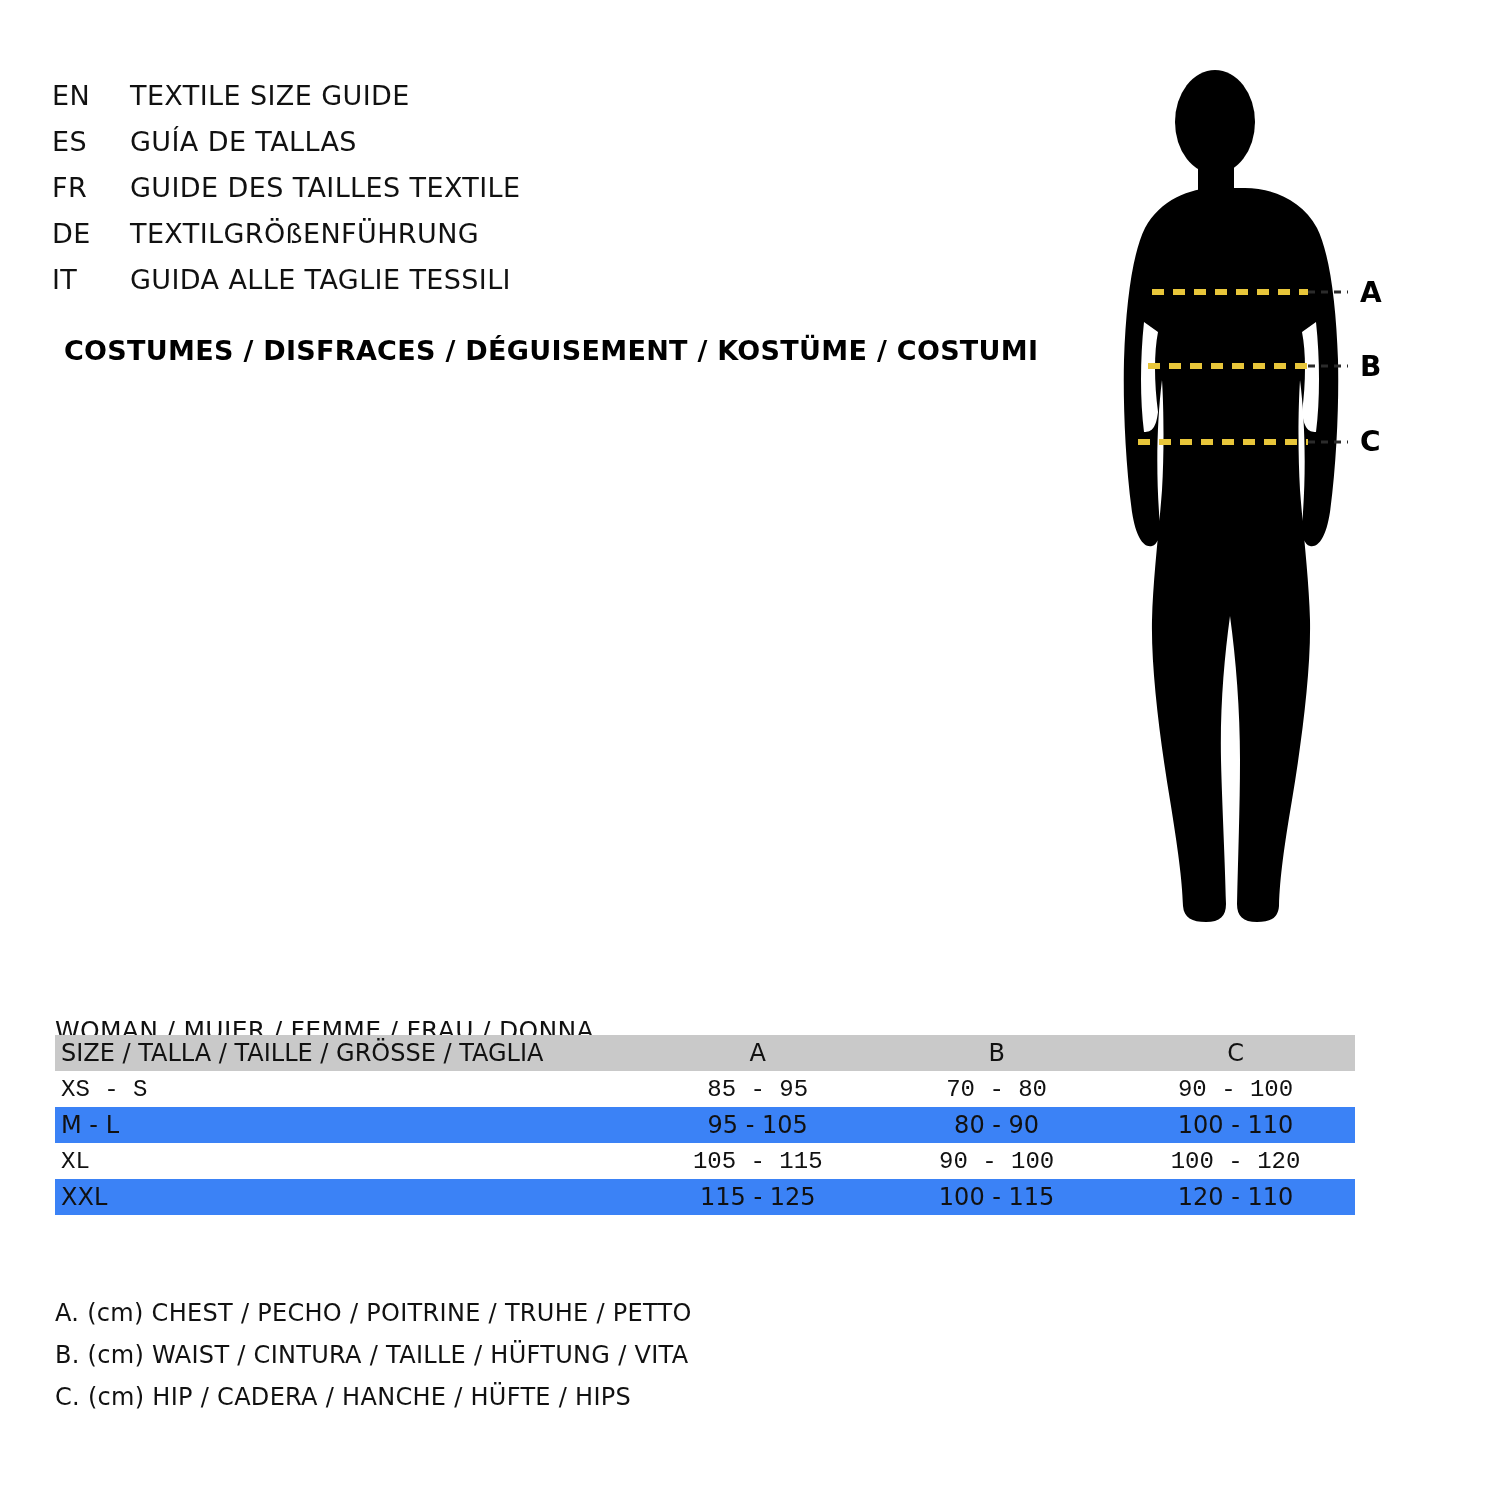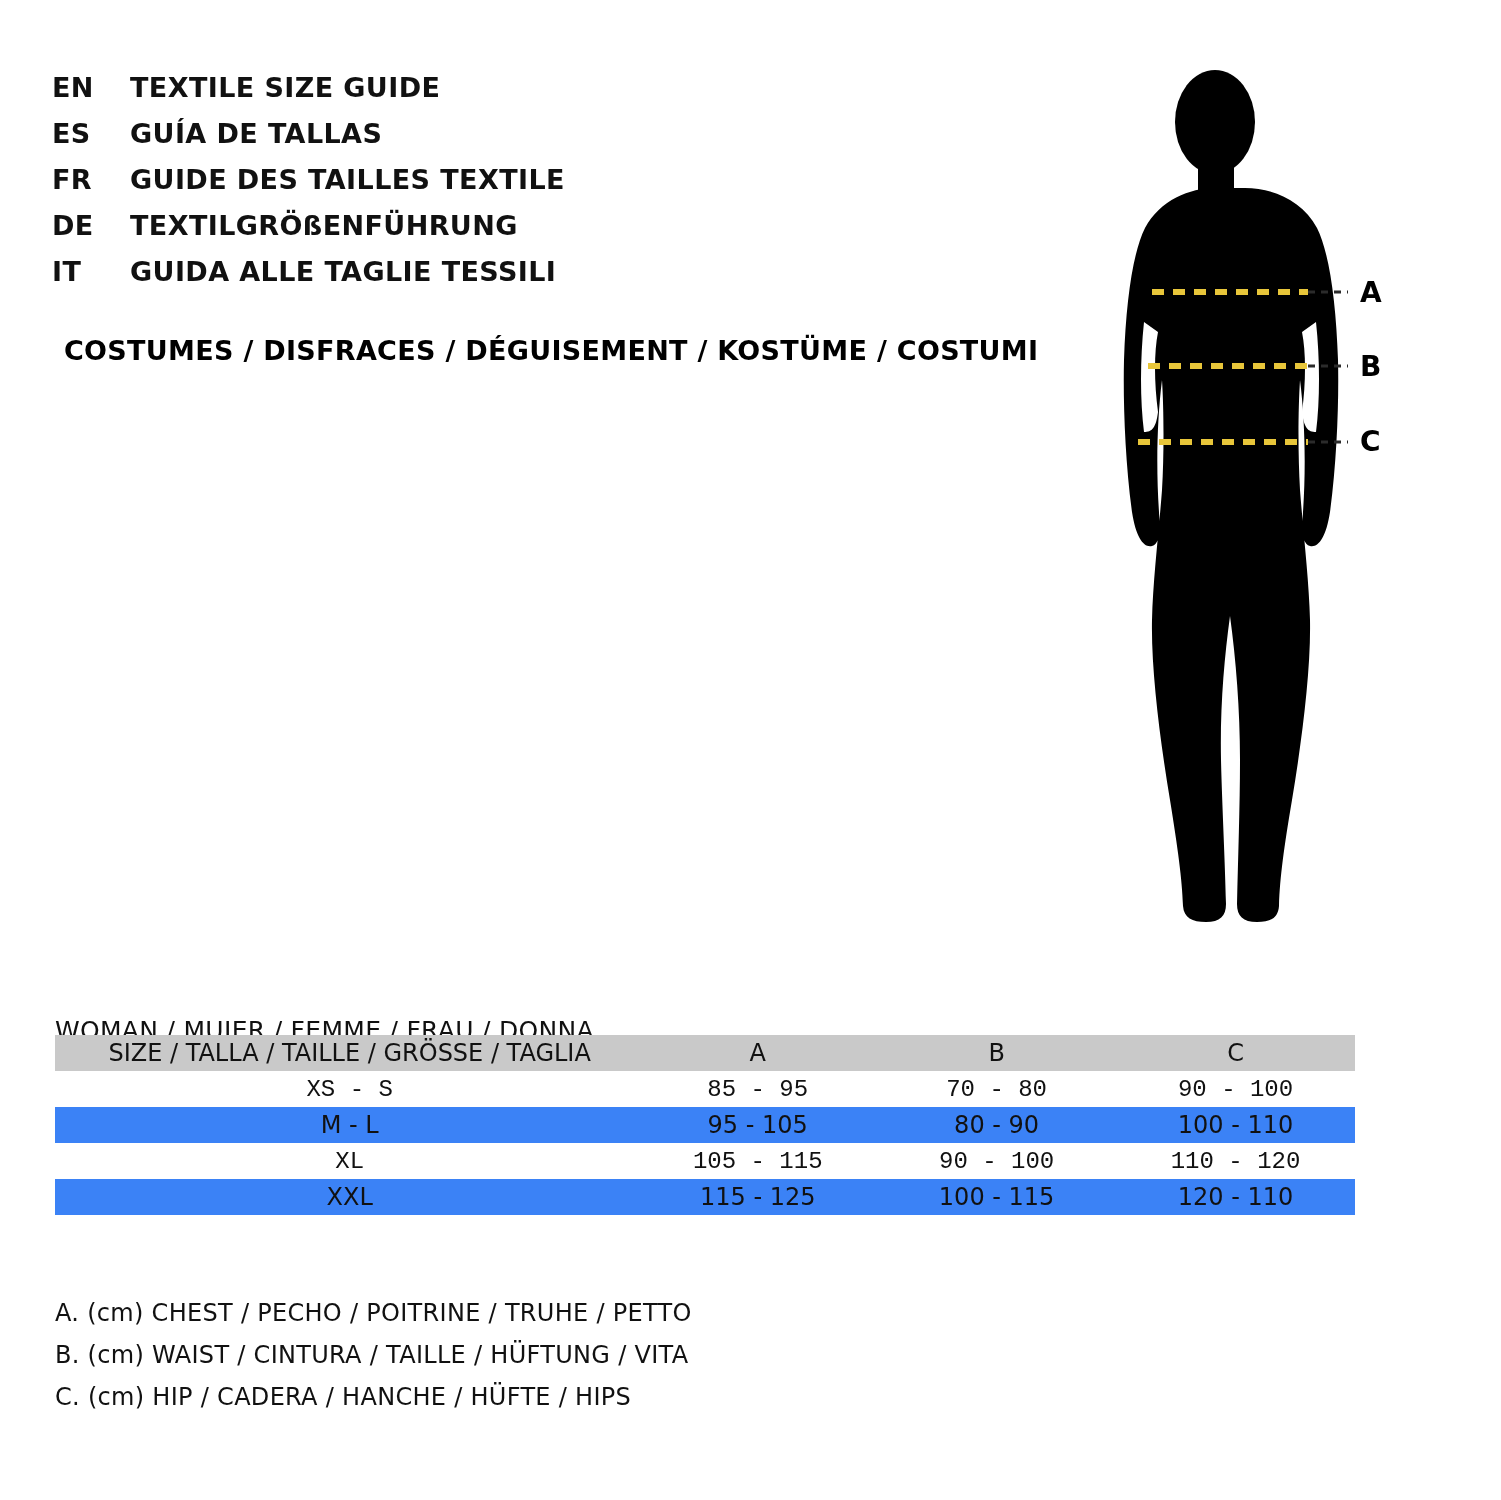--- a/index.html
+++ b/index.html
@@ -18,26 +18,25 @@
 
   
   .lang-block {
     position: absolute;
     left: 52px;
     top: 72px;
     width: 1000px;
   }
   .lang-row {
     display: flex;
-    align-items: flex-start;
+    align-items: center;
     height: 46px;
     font-size: 27px;
     letter-spacing: 0.4px;
     color: #111111;
-    font-weight: bold;
   }
   .lang-code {
     width: 78px;
     flex: 0 0 78px;
   }
   .lang-text {
     flex: 1 1 auto;
   }
 
   .costumes-line {
@@ -95,21 +94,21 @@
   table.size-table th,
   table.size-table td {
     padding: 0;
     height: 36px;
     font-weight: normal;
     text-align: center;
     vertical-align: middle;
   }
   table.size-table th.label-col,
   table.size-table td.label-col {
-    text-align: center;
+    text-align: left;
     padding-left: 6px;
     width: 580px;
   }
   table.size-table thead tr {
     background: #c9c9c9;
   }
   table.size-table tbody tr.row-alt {
     background: #3b82f6;
   }
   table.size-table tbody tr.row-plain {
@@ -249,21 +248,21 @@
     <tr class="row-alt">
       <td class="label-col">M - L</td>
       <td>95 - 105</td>
       <td>80 - 90</td>
       <td>100 - 110</td>
     </tr>
     <tr class="row-plain">
       <td class="label-col">XL</td>
       <td>105 - 115</td>
       <td>90 - 100</td>
-      <td>110 - 120</td>
+      <td>100 - 120</td>
     </tr>
     <tr class="row-alt">
       <td class="label-col">XXL</td>
       <td>115 - 125</td>
       <td>100 - 115</td>
       <td>120 - 110</td>
     </tr>
   </tbody>
 </table>
 

